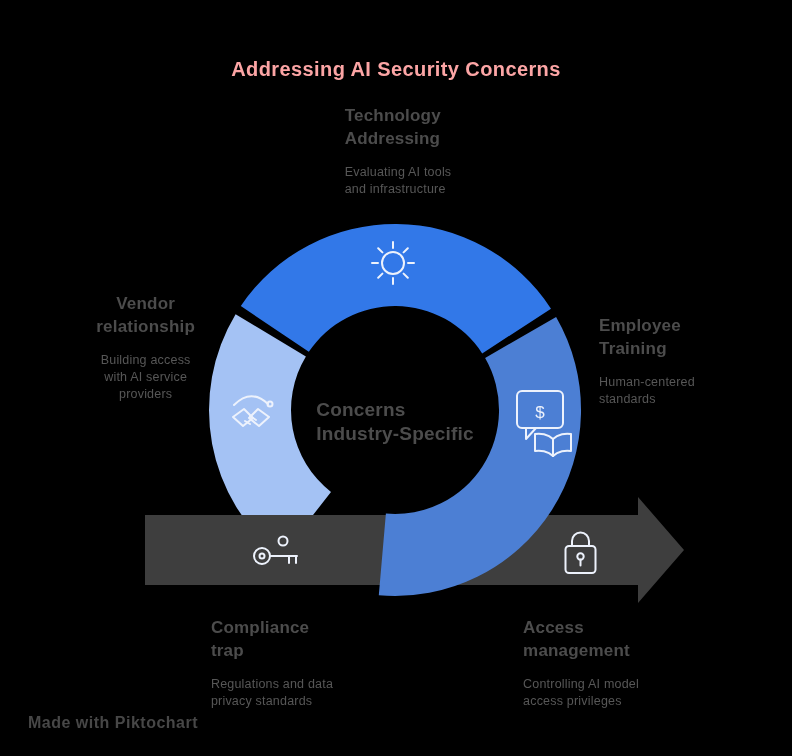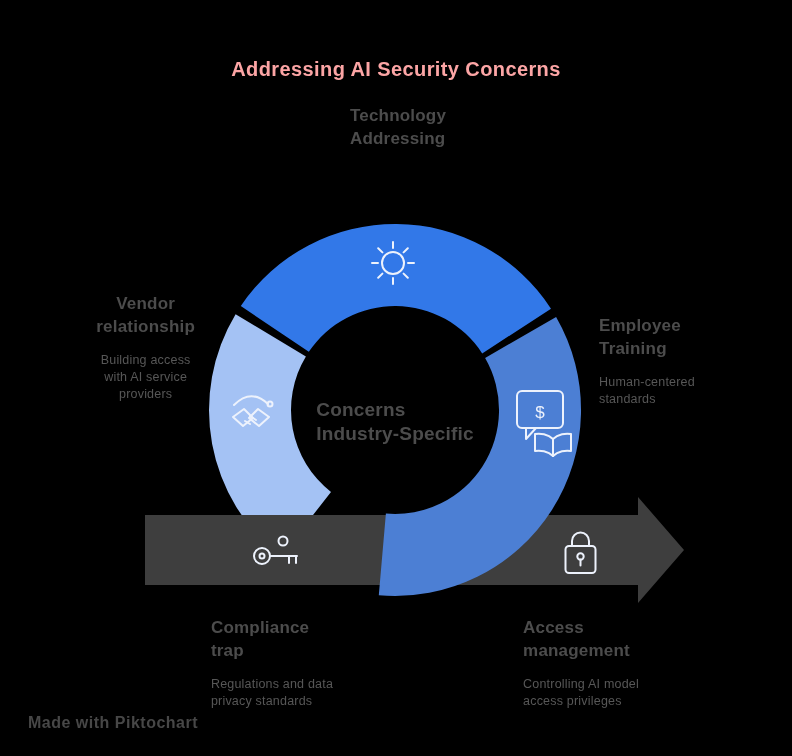--- a/index.html
+++ b/index.html
@@ -86,20 +86,24 @@
     </g>
   </svg>
 
   <div class="label page-title">Addressing AI Security Concerns</div>
 
   <div class="label centered top-label">
     <div class="spoke-title">
       <div>Technology</div>
       <div>Addressing</div>
     </div>
+    <div class="spoke-sub">
+      <div>Evaluating AI tools</div>
+      <div>and infrastructure</div>
+    </div>
   </div>
 
   <div class="label left-label">
     <div class="spoke-title">
       <div>Vendor</div>
       <div>relationship</div>
     </div>
     <div class="spoke-sub">
       <div>Building access</div>
       <div>with AI service</div>

